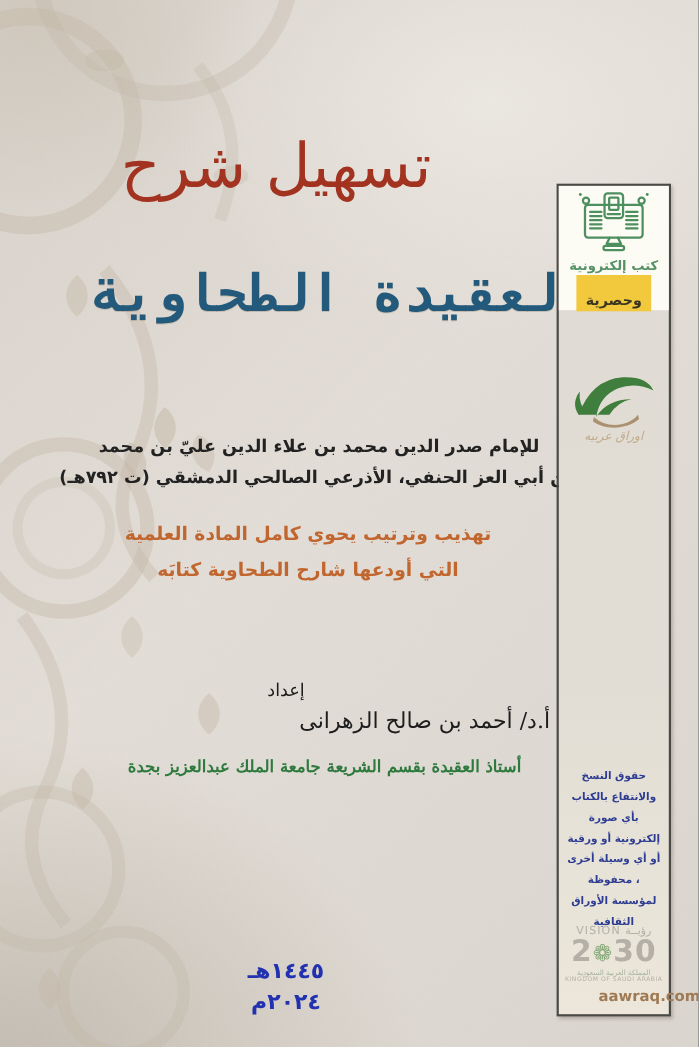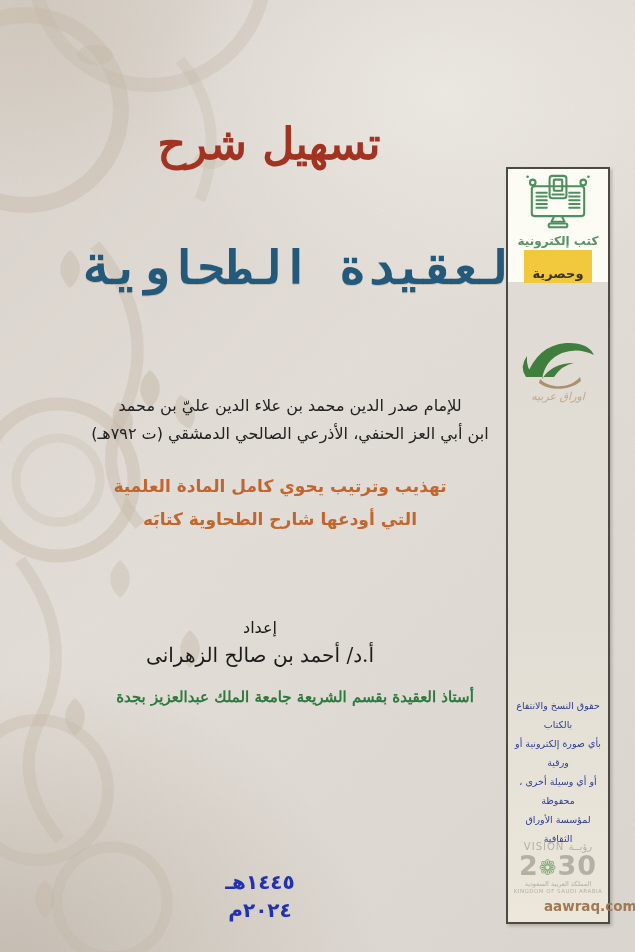--- a/index.html
+++ b/index.html
@@ -14,42 +14,42 @@
       radial-gradient(ellipse 300px 260px at 4% 2%, #d2cabf 0%, rgba(210,202,191,0) 70%),
       linear-gradient(135deg, #d9d3cc 0%, #e3ded7 45%, #dbd6cf 100%);
   }
   svg { display:block; }
   .ornament { position:absolute; left:0; top:0; pointer-events:none; }
   .noise { position:absolute; inset:0; mix-blend-mode:multiply; opacity:.5; pointer-events:none; }
 
   
   .abs { position:absolute; text-align:center; direction:rtl; }
   .series-title {
-    left:24px; top:118px; width:490px;
-    font-size:44px; font-weight:bold; color:var(--accent-red,#a23320);
+    left:6px; top:118px; width:490px;
+    font-size:56px; font-weight:normal; color:var(--accent-red,#a23320);
     font-family:"DejaVu Serif", serif;
   }
   .main-title {
     left:0; top:240px; width:580px;
     font-size:47px; font-weight:bold; color:var(--title-blue,#23597a);
     font-family:Liberation Mono, monospace; white-space:nowrap;
     text-shadow:0 1px 0 rgba(120,95,65,.25);
     padding-left:40px;
   }
   .author {
     left:40px; top:392px; width:500px;
-    font-size:16px; font-weight:normal; color:#222; line-height:1.75;
+    font-size:16px; font-weight:bold; color:#222; line-height:1.75;
   }
   .subtitle {
     left:30px; top:470px; width:500px;
     font-size:17px; font-weight:bold; color:var(--subtitle-orange,#c2662f); line-height:1.95;
   }
   .prepared { left:20px; top:618px; width:480px; color:#1c1c1c; }
   .prepared .label { font-size:16px; }
-  .prepared .name  { font-size:20px; margin-top:6px; font-family:"DejaVu Serif", serif; }
+  .prepared .name  { font-size:20px; margin-top:6px; font-family:"DejaVu Serif", serif;text-align:right; }
   .affiliation {
     left:45px; top:688px; width:500px;
     font-size:15px; font-weight:bold; color:var(--affiliation-green,#2e7a3e);
     font-family:"DejaVu Serif", serif;
   }
   .dates {
     left:15px; top:868px; width:490px;
     font-size:20px; color:var(--date-blue,#2231b0); line-height:1.4; font-weight:bold;
   }
 
@@ -69,21 +69,21 @@
     display:inline-block; background:var(--badge-yellow,#f2c83c); color:#3a3520;
     font-size:13px; font-weight:bold; padding:16px 8px 2px;
   }
   .awraq { top:168px;font-style:italic; }
   .awraq svg { margin:0 auto; }
   .awraq-label { font-size:11px; color:#c2ab8b; margin-top:1px; letter-spacing:1px; }
   .org {
     top:303px; font-size:17px; font-weight:bold; color:#161616; line-height:32.5px;
   }
   .copyright {
-    top:527px; padding:0 7px; font-size:9.5px; font-weight:normal;
+    top:527px; padding:0 7px; font-size:9.5px; font-weight:bold;
     color:var(--copyright-blue,#2d3c92); line-height:19px;
   }
   .vision { bottom:8px; color:#b4b0a8; }
   .v-row1 { font-size:10px; letter-spacing:1px; direction:ltr; }
   .v-year { font-size:27px; font-weight:bold; line-height:1; direction:ltr; letter-spacing:1px; }
   .v-year .flower { color:#86a878; font-size:21px; font-weight:normal; }
   .v-country-ar { font-size:6.5px; color:#a9b39e; margin-top:1px; }
   .v-country-en { font-size:5.5px; letter-spacing:.5px; direction:ltr; }
   .v-site { font-size:13.5px; font-weight:bold; color:#9f7a54; margin-top:4px; direction:ltr;margin-left:36px; }
 </style>

